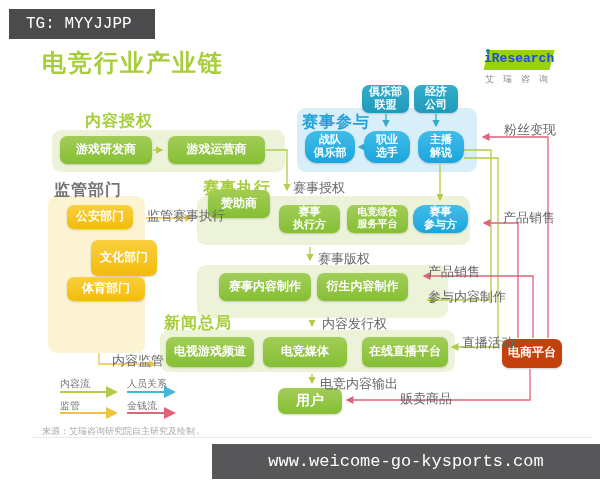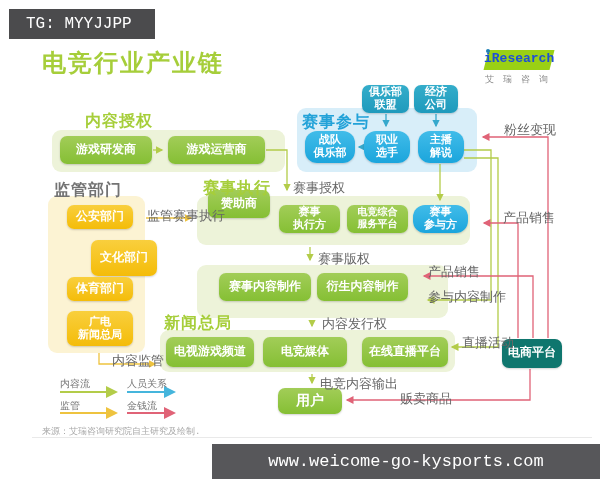--- a/index.html
+++ b/index.html
@@ -25,21 +25,21 @@
   .sec-title{position:absolute;z-index:4;font-weight:bold;font-size:16px;letter-spacing:1px;white-space:nowrap;}
   .t-green{color:#a6ce3a;} .t-orange{color:#737373;} .t-blue{color:#23a2d8;}
   
   .node{position:absolute;z-index:3;border-radius:7px;color:#fff;font-weight:bold;
         display:flex;align-items:center;justify-content:center;text-align:center;
         white-space:pre-line;line-height:1.18;font-size:12px;box-shadow:0 1px 2px rgba(0,0,0,.18);}
   .n-green{background:linear-gradient(180deg,#a2cd58,#85bf34);}
   .n-yellow{background:linear-gradient(180deg,#f9cf3d,#f4bc09);}
   .n-blue{background:linear-gradient(180deg,#41bce9,#1ba5dc);border-radius:12px;}
   .n-teal{background:linear-gradient(180deg,#34adca,#1f9abc);}
-  .n-pink{background:#0f766e;}
+  .n-pink{background:#c2410c;}
   
   .flabel{position:absolute;z-index:5;font-size:13px;color:#666;white-space:nowrap;}
   .legend-label{position:absolute;z-index:5;font-size:10px;color:#777;white-space:nowrap;}
   .source-note{position:absolute;z-index:5;font-size:9px;color:#a9a9a9;white-space:nowrap;}
   .divider{position:absolute;left:32px;top:437px;width:560px;height:1px;background:#e9e9e9;z-index:1;}
   .footer-bar{position:absolute;left:212px;top:444px;width:388px;height:35px;background:#57575a;
               color:#fff;font-size:17px;display:flex;align-items:center;justify-content:center;z-index:6;}
   svg.lines{position:absolute;left:0;top:0;z-index:2;}
 </style>
 </head>
@@ -110,23 +110,21 @@
       <path stroke="#eec33f" stroke-width="2" marker-end="url(#my)" d="M60,413 L116,413"></path>
       <path stroke="#e06377" stroke-width="2" marker-end="url(#mr)" d="M127,413 L174,413"></path>
     </g>
   </svg>
 
   <div class="node n-green" style="left:60px;top:136px;width:92px;height:28px;">游戏研发商</div>
   <div class="node n-green" style="left:168px;top:136px;width:97px;height:28px;">游戏运营商</div>
 
   <div class="node n-yellow" style="left:67px;top:205px;width:66px;height:24px;">公安部门</div>
   <div class="node n-yellow" style="left:67px;top:240px;width:66px;height:36px;margin-left:24px;">文化部门</div>
-  <div class="node n-yellow" style="left:67px;top:277px;width:66px;height:24px;">体育部门</div>
-  <div class="node n-yellow" style="left:67px;top:311px;width:66px;height:35px;font-size:11px;">广电
-新闻总局</div>
+  <div class="node n-yellow" style="left:67px;top:277px;width:78px;height:24px;">体育部门</div>
 
   <div class="node n-teal" style="left:362px;top:85px;width:47px;height:28px;font-size:11px;">俱乐部
 联盟</div>
   <div class="node n-teal" style="left:414px;top:85px;width:44px;height:28px;font-size:11px;">经济
 公司</div>
   <div class="node n-blue" style="left:305px;top:131px;width:50px;height:32px;font-size:11px;">战队
 俱乐部</div>
   <div class="node n-blue" style="left:364px;top:131px;width:46px;height:32px;font-size:11px;">职业
 选手</div>
   <div class="node n-blue" style="left:418px;top:131px;width:46px;height:32px;font-size:11px;">主播

